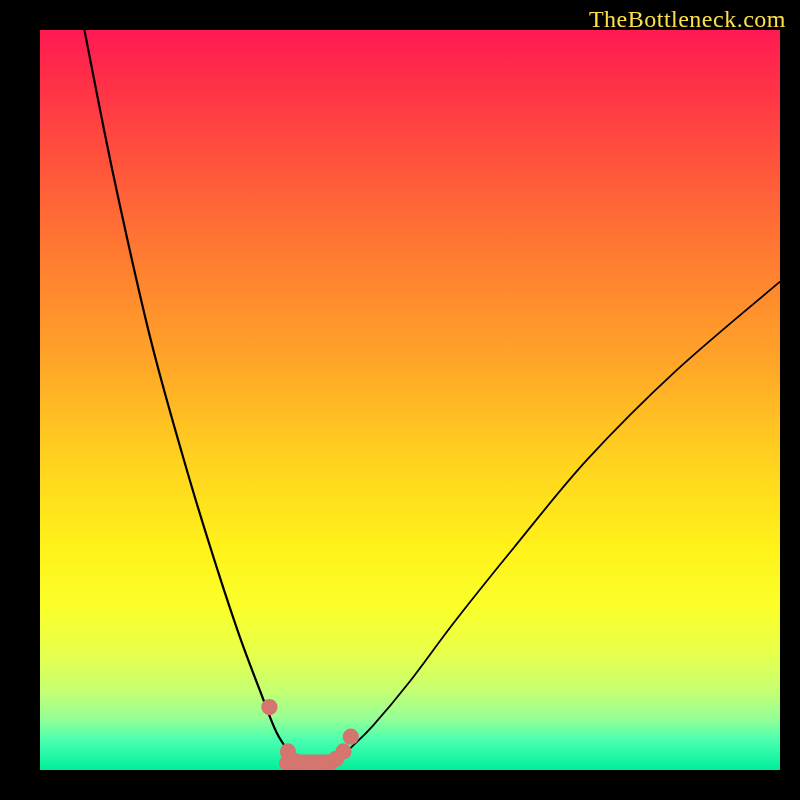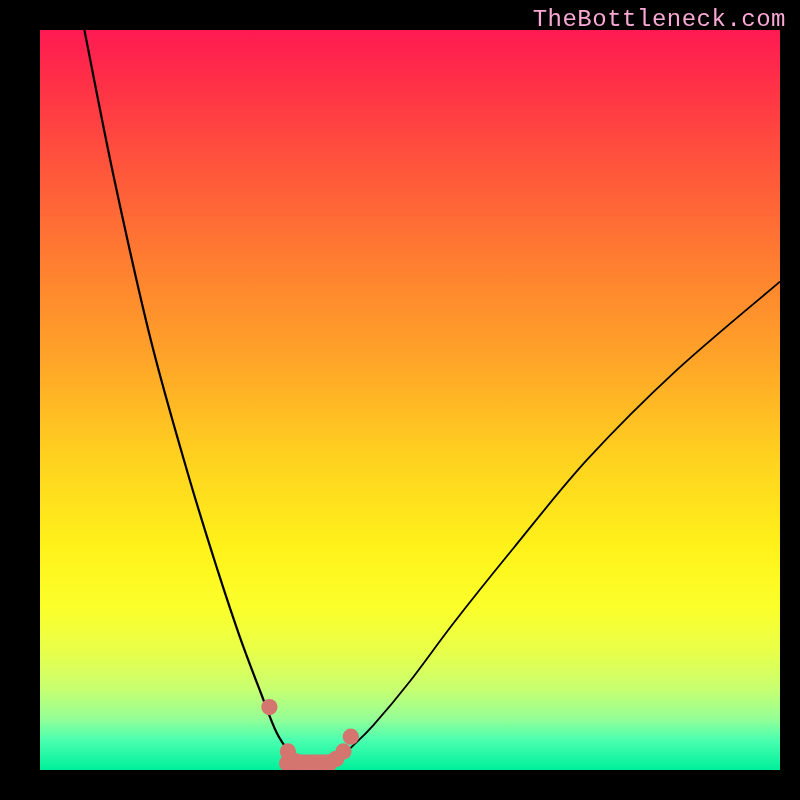--- a/index.html
+++ b/index.html
@@ -15,23 +15,23 @@
     left: 0;
     top: 0;
     width: 800px;
     height: 800px;
     background: #000;
   }
   .watermark {
     position: absolute;
     top: 6px;
     right: 14px;
-    font-family: Liberation Mono, monospace;
+    font-family: Liberation Serif, serif;
     font-size: 24px;
-    color: #f9a8d4;
+    color: #fde047;
     letter-spacing: 0.5px;
   }
   .plot-area {
     position: absolute;
     left: 40px;
     top: 30px;
     width: 740px;
     height: 740px;
     background: linear-gradient(to bottom,
       #ff1a52 0%,

